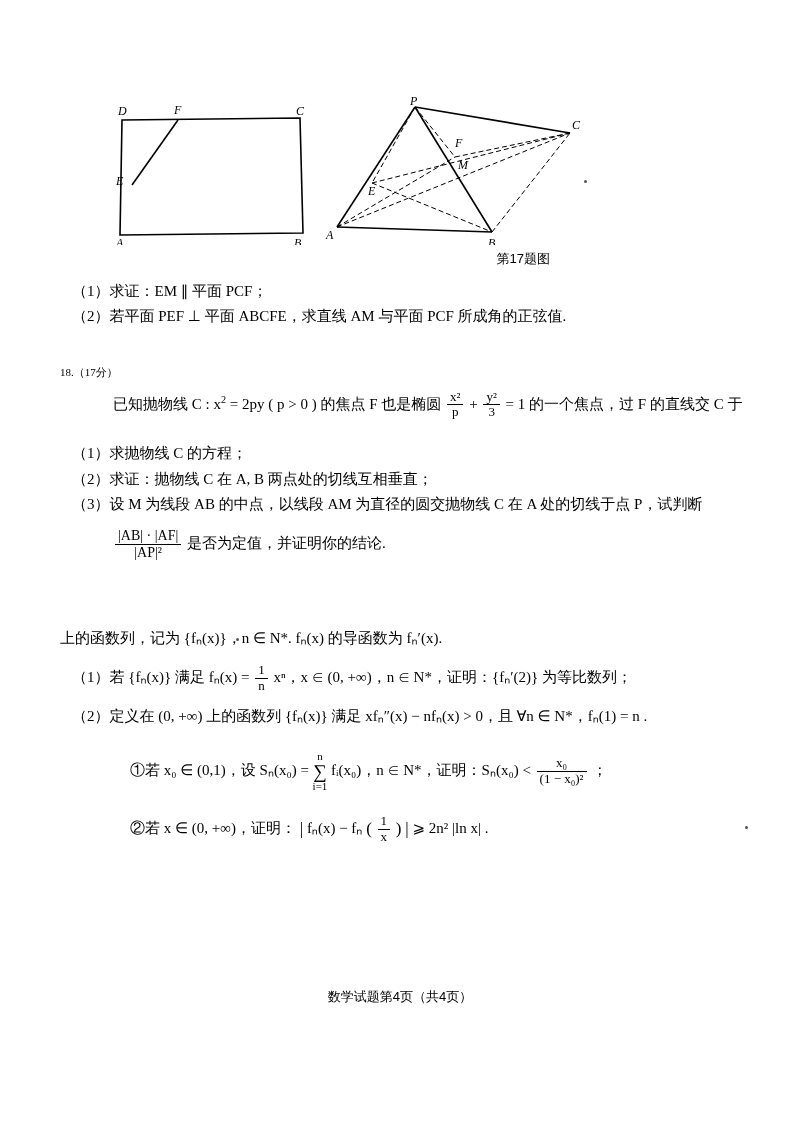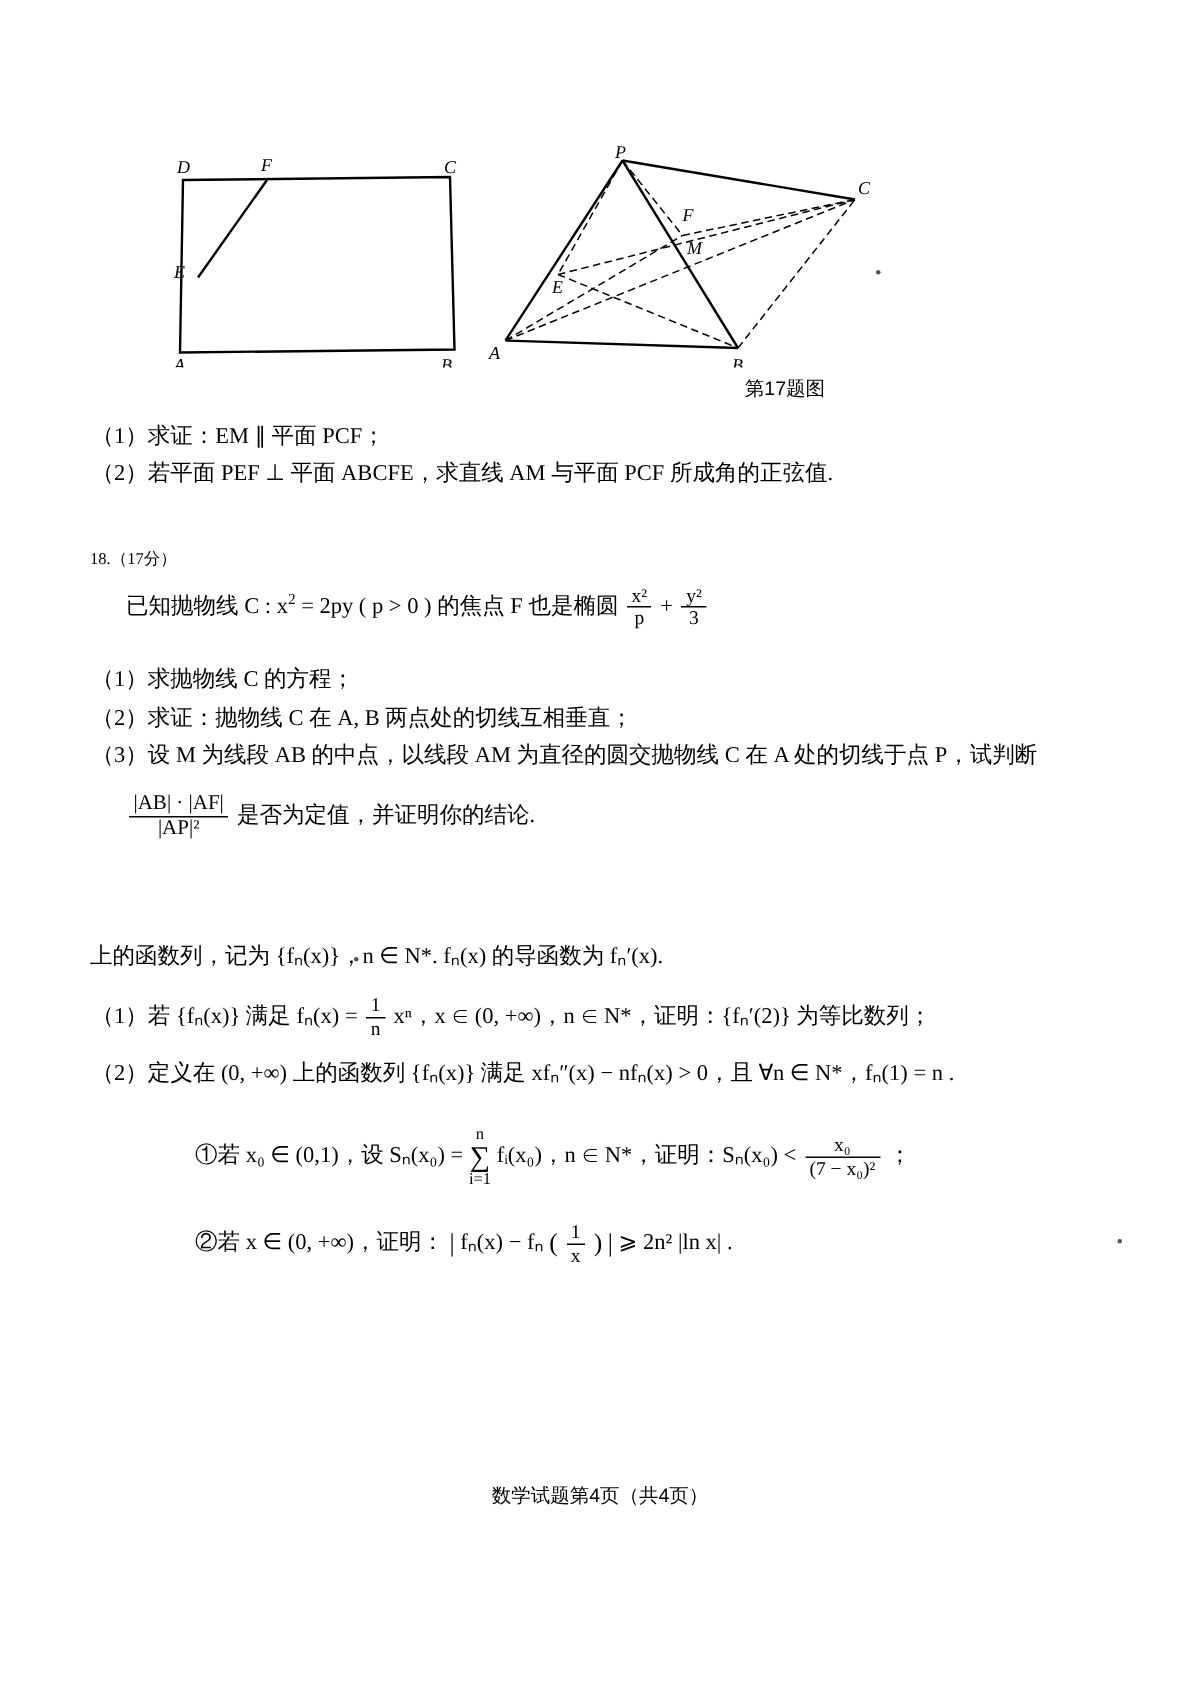--- a/index.html
+++ b/index.html
@@ -43,22 +43,22 @@
     left: 60px;
     top: 280px;
     width: 690px;
   }
   .line {
     font-size: 15px;
     line-height: 1.55;
     margin: 0 0 2px 0;
     white-space: nowrap;
   }
-  .indent1 { margin-left: 1px; }
-  .indent2 { margin-left: 24px; }
+  .indent1 { margin-left: 12px; }
+  .indent2 { margin-left: 53px; }
   .indent3 { margin-left: 30px; }
   .q-head {
     font-size: 11px;
     margin: 0;
     padding: 0;
   }
   .spacer-lg { height: 34px; }
   .spacer-md { height: 20px; }
   .spacer-sm { height: 10px; }
   .frac {
@@ -164,20 +164,21 @@
       <span>已知抛物线 C : x</span><sup class="sp">2</sup><span> = 2py ( p &gt; 0 ) 的焦点 F 也是椭圆</span>
       <span class="frac">
         <span class="num">x²</span>
         <span class="den">p</span>
       </span>
       <span>+</span>
       <span class="frac">
         <span class="num">y²</span>
         <span class="den">3</span>
       </span>
+      <span>= 1 的一个焦点，过 F 的直线交 C 于</span>
     </p>
 
     <div class="spacer-sm"></div>
 
 
     <div class="spacer-sm"></div>
 
     <p class="line indent1">（1）求抛物线 C 的方程；</p>
     <p class="line indent1">（2）求证：抛物线 C 在 A, B 两点处的切线互相垂直；</p>
     <p class="line indent1">（3）设 M 为线段 AB 的中点，以线段 AM 为直径的圆交抛物线 C 在 A 处的切线于点 P，试判断</p>
@@ -220,21 +221,21 @@
     <p class="line indent3" style="margin-left:70px;">
       <span>①若 x₀ ∈ (0,1)，设 Sₙ(x₀) =</span>
       <span class="sumblk">
         <span class="top">n</span>
         <span class="sg">∑</span>
         <span class="bot">i=1</span>
       </span>
       <span>fᵢ(x₀)，n ∈ N*，证明：Sₙ(x₀) &lt;</span>
       <span class="frac">
         <span class="num">x₀</span>
-        <span class="den">(7 − x₀)²</span>
+        <span class="den">(1 − x₀)²</span>
       </span>
       <span>；</span>
     </p>
 
     <div class="spacer-md"></div>
 
     <p class="line indent3" style="margin-left:70px;">
       <span>②若 x ∈ (0, +∞)，证明：</span>
       <span class="bigabs">|</span>
       <span>fₙ(x) − fₙ</span>

